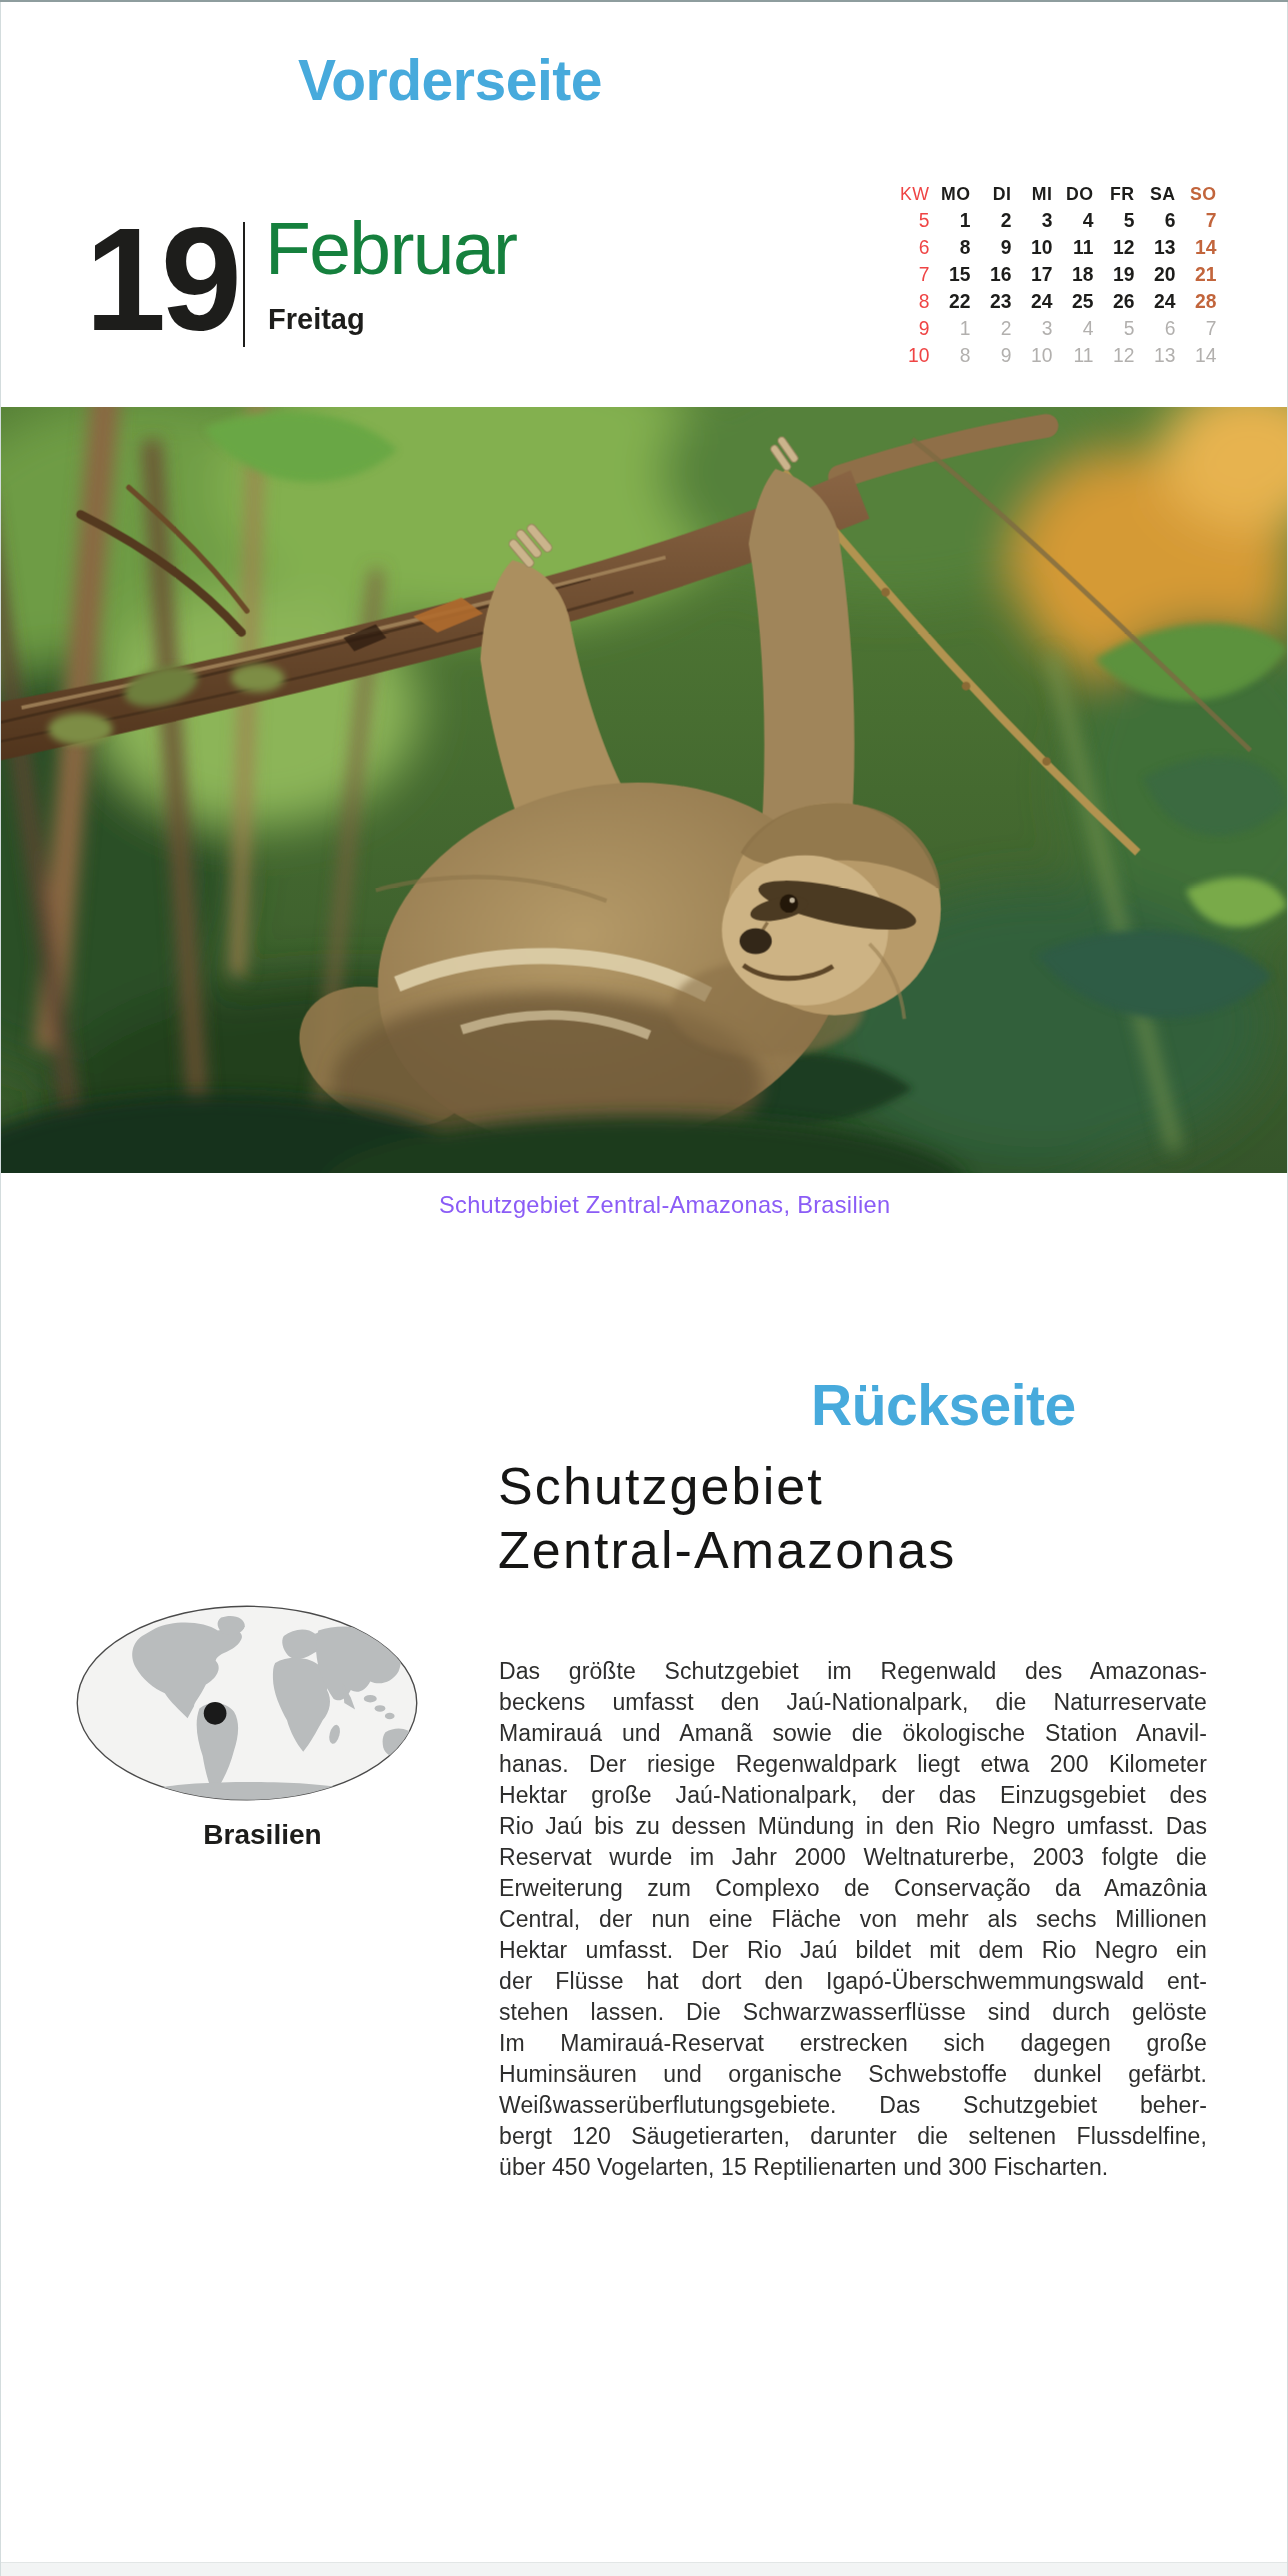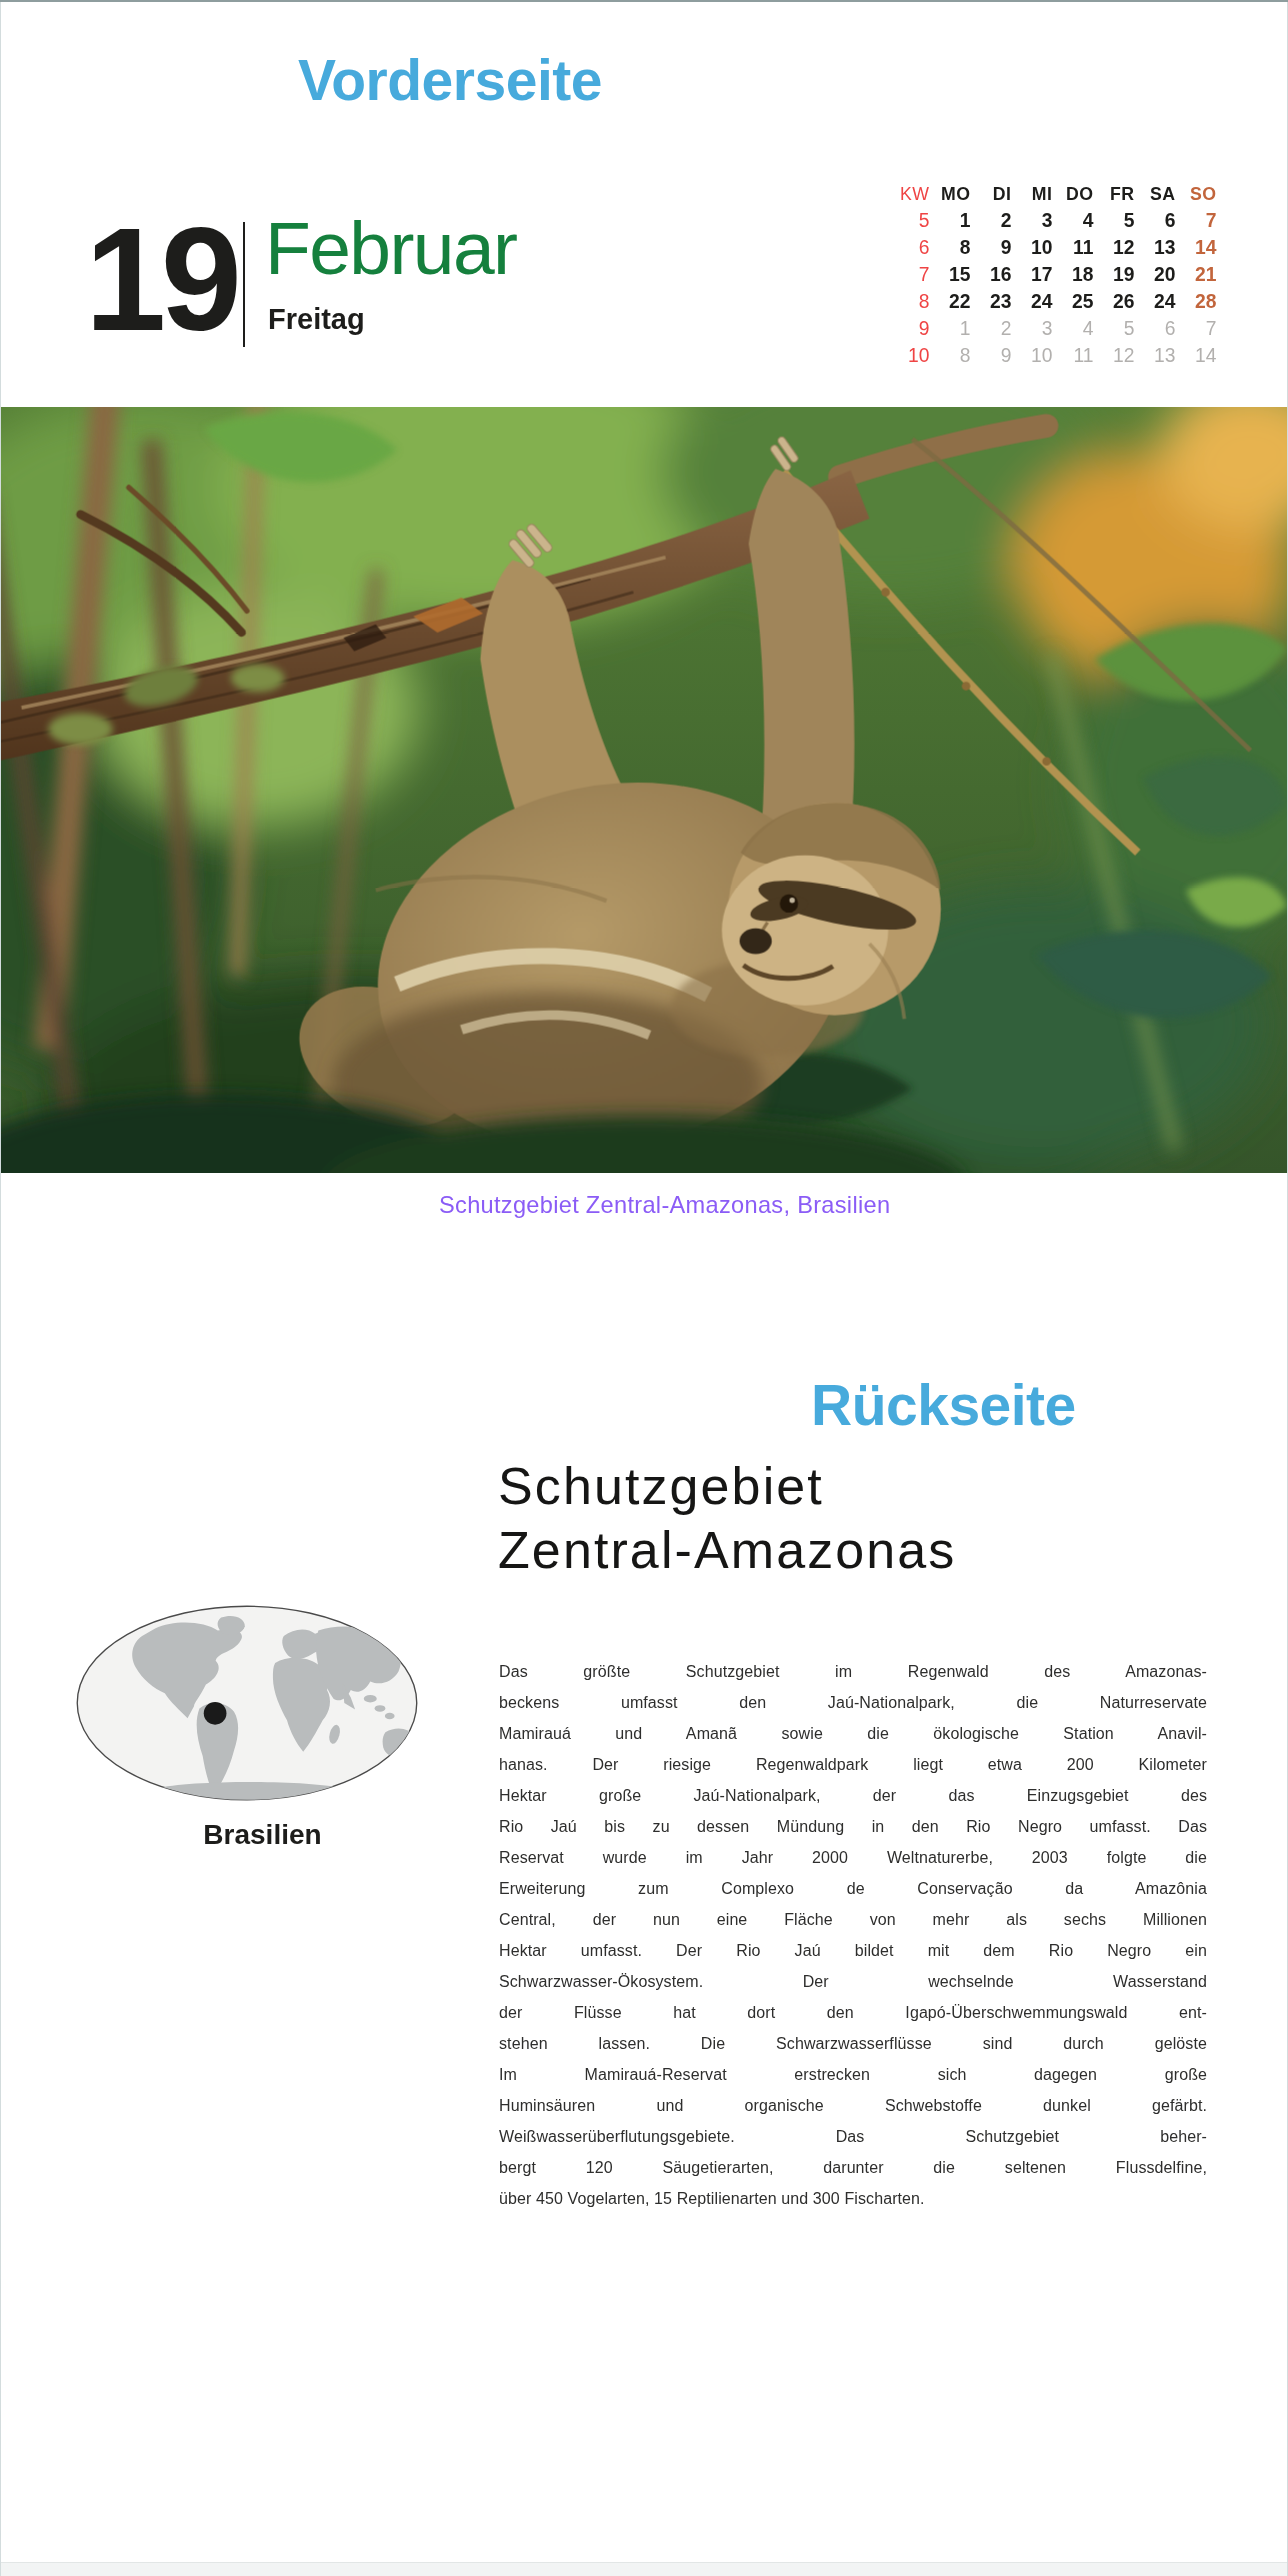--- a/index.html
+++ b/index.html
@@ -64,21 +64,21 @@
     font-weight:400;letter-spacing:2.1px;color:#161615;
   }
   .worldmap{position:absolute;left:74px;top:1600px;width:346px;height:202px;}
   .worldmap svg{display:block;width:100%;height:100%;}
   .map-label{
     position:absolute;left:91px;top:1817px;width:343px;text-align:center;
     font-size:28px;font-weight:700;color:#1d1d1b;
   }
   .body-text{
     position:absolute;left:499px;top:1654px;width:708px;
-    font-size:16px;line-height:31px;font-weight:400;color:#2e2e2d;letter-spacing:0.1px;
+    font-size:23px;line-height:31px;font-weight:400;color:#2e2e2d;letter-spacing:0.1px;
   }
   .jline{text-align:justify;text-align-last:justify;white-space:normal;height:31px;overflow:hidden;}
   .jline.last{text-align-last:left;}
 </style>
 </head>
 <body>
 
 <div class="page">
 
   <div class="front-label">Vorderseite</div>
@@ -312,21 +312,20 @@
       <div class="jline">Das größte Schutzgebiet im Regenwald des Amazonas-</div>
       <div class="jline">beckens umfasst den Jaú-Nationalpark, die Naturreservate</div>
       <div class="jline">Mamirauá und Amanã sowie die ökologische Station Anavil-</div>
       <div class="jline">hanas. Der riesige Regenwaldpark liegt etwa 200 Kilometer</div>
       <div class="jline">Hektar große Jaú-Nationalpark, der das Einzugsgebiet des</div>
       <div class="jline">Rio Jaú bis zu dessen Mündung in den Rio Negro umfasst. Das</div>
       <div class="jline">Reservat wurde im Jahr 2000 Weltnaturerbe, 2003 folgte die</div>
       <div class="jline">Erweiterung zum Complexo de Conservação da Amazônia</div>
       <div class="jline">Central, der nun eine Fläche von mehr als sechs Millionen</div>
       <div class="jline">Hektar umfasst. Der Rio Jaú bildet mit dem Rio Negro ein</div>
-      <div class="jline">Schwarzwasser-Ökosystem. Der wechselnde Wasserstand</div>
       <div class="jline">der Flüsse hat dort den Igapó-Überschwemmungswald ent-</div>
       <div class="jline">stehen lassen. Die Schwarzwasserflüsse sind durch gelöste</div>
       <div class="jline">Im Mamirauá-Reservat erstrecken sich dagegen große</div>
       <div class="jline">Huminsäuren und organische Schwebstoffe dunkel gefärbt.</div>
       <div class="jline">Weißwasserüberflutungsgebiete. Das Schutzgebiet beher-</div>
       <div class="jline">bergt 120 Säugetierarten, darunter die seltenen Flussdelfine,</div>
       <div class="jline last">über 450 Vogelarten, 15 Reptilienarten und 300 Fischarten.</div>
     </div>
 
   <div class="bottom-strip"></div>

